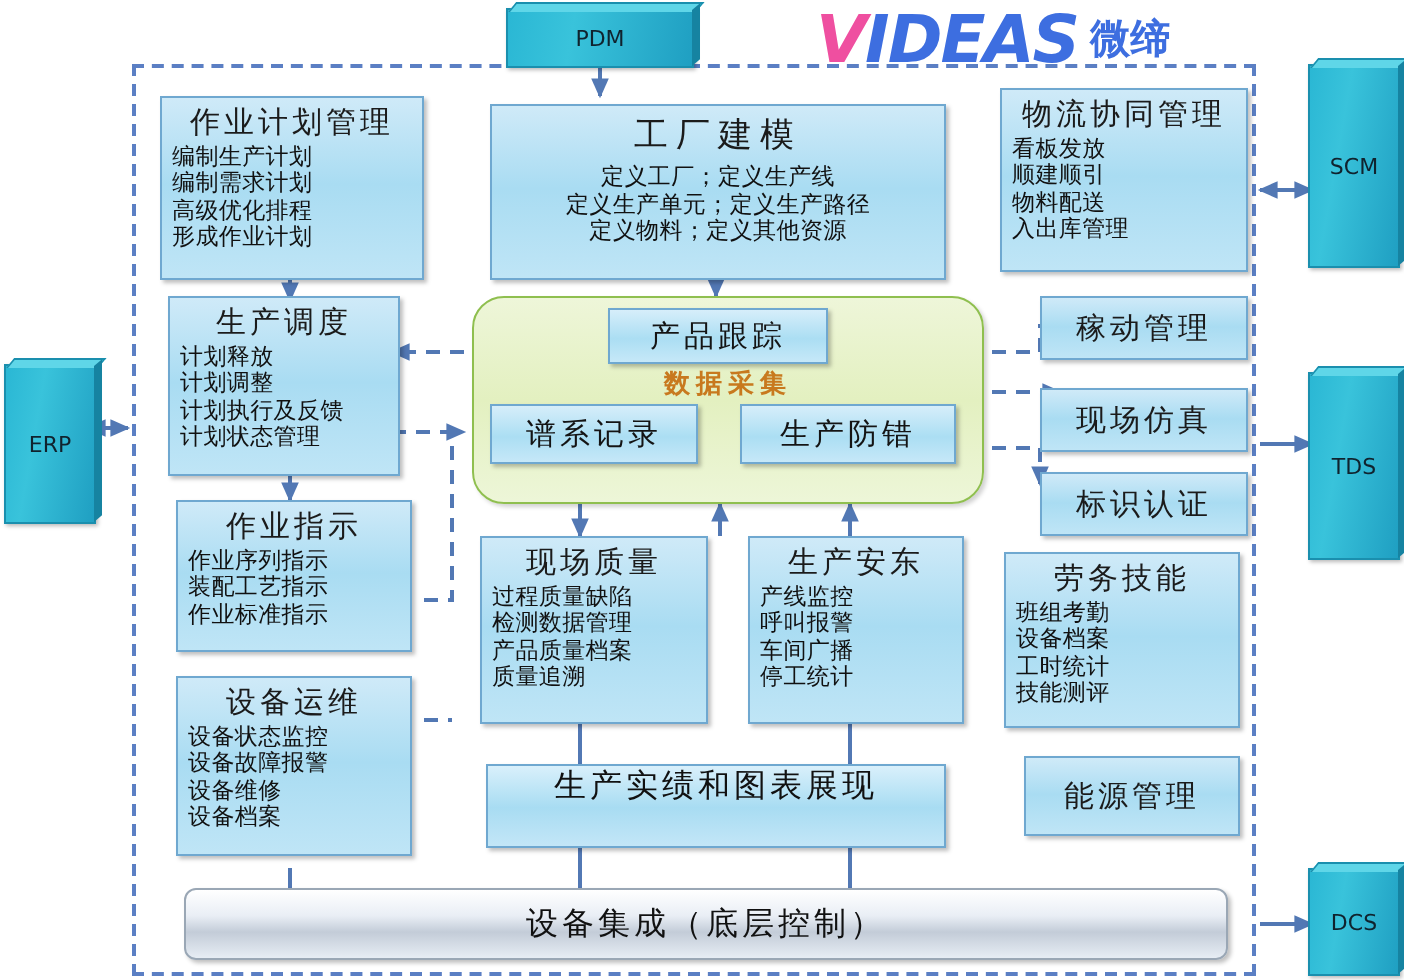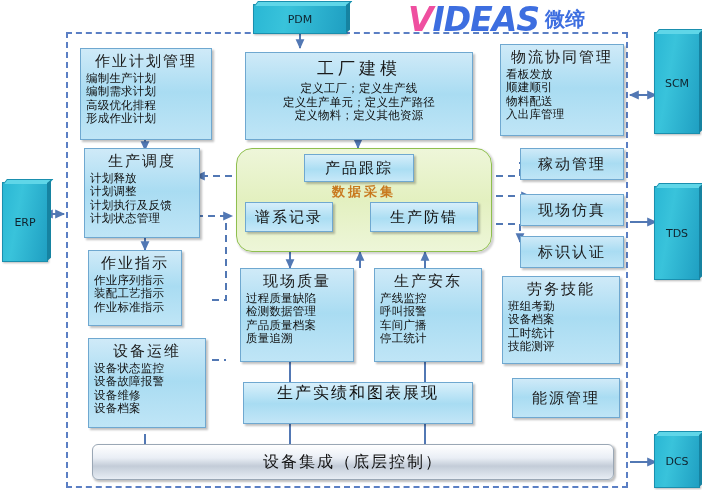--- a/index.html
+++ b/index.html
@@ -218,21 +218,21 @@
   <div class="box" style="left:84px;top:148px;width:116px;height:90px;">
     <span class="title">生产调度</span>
     <span class="items">
       <span>计划释放</span>
       <span>计划调整</span>
       <span>计划执行及反馈</span>
       <span>计划状态管理</span>
     </span>
   </div>
 
-  <div class="box" style="left:88px;top:250px;width:94px;height:76px;">
+  <div class="box" style="left:88px;top:250px;width:118px;height:76px;">
     <span class="title">作业指示</span>
     <span class="items">
       <span>作业序列指示</span>
       <span>装配工艺指示</span>
       <span>作业标准指示</span>
     </span>
   </div>
 
   <div class="box" style="left:88px;top:338px;width:118px;height:90px;">
     <span class="title">设备运维</span>
@@ -252,21 +252,21 @@
       <span style="text-align:center;">定义物料；定义其他资源</span>
     </span>
   </div>
 
   <div class="corepanel">
     <div class="corelabel">数据采集</div>
   </div>
   <div class="chip" style="left:304px;top:154px;width:110px;height:28px;">
     <span>产品跟踪</span>
   </div>
-  <div class="chip" style="left:245px;top:202px;width:88px;height:30px;">
+  <div class="chip" style="left:245px;top:202px;width:104px;height:30px;">
     <span>谱系记录</span>
   </div>
   <div class="chip" style="left:370px;top:202px;width:108px;height:30px;">
     <span>生产防错</span>
   </div>
 
   <div class="box" style="left:240px;top:268px;width:114px;height:94px;">
     <span class="title">现场质量</span>
     <span class="items">
       <span>过程质量缺陷</span>

